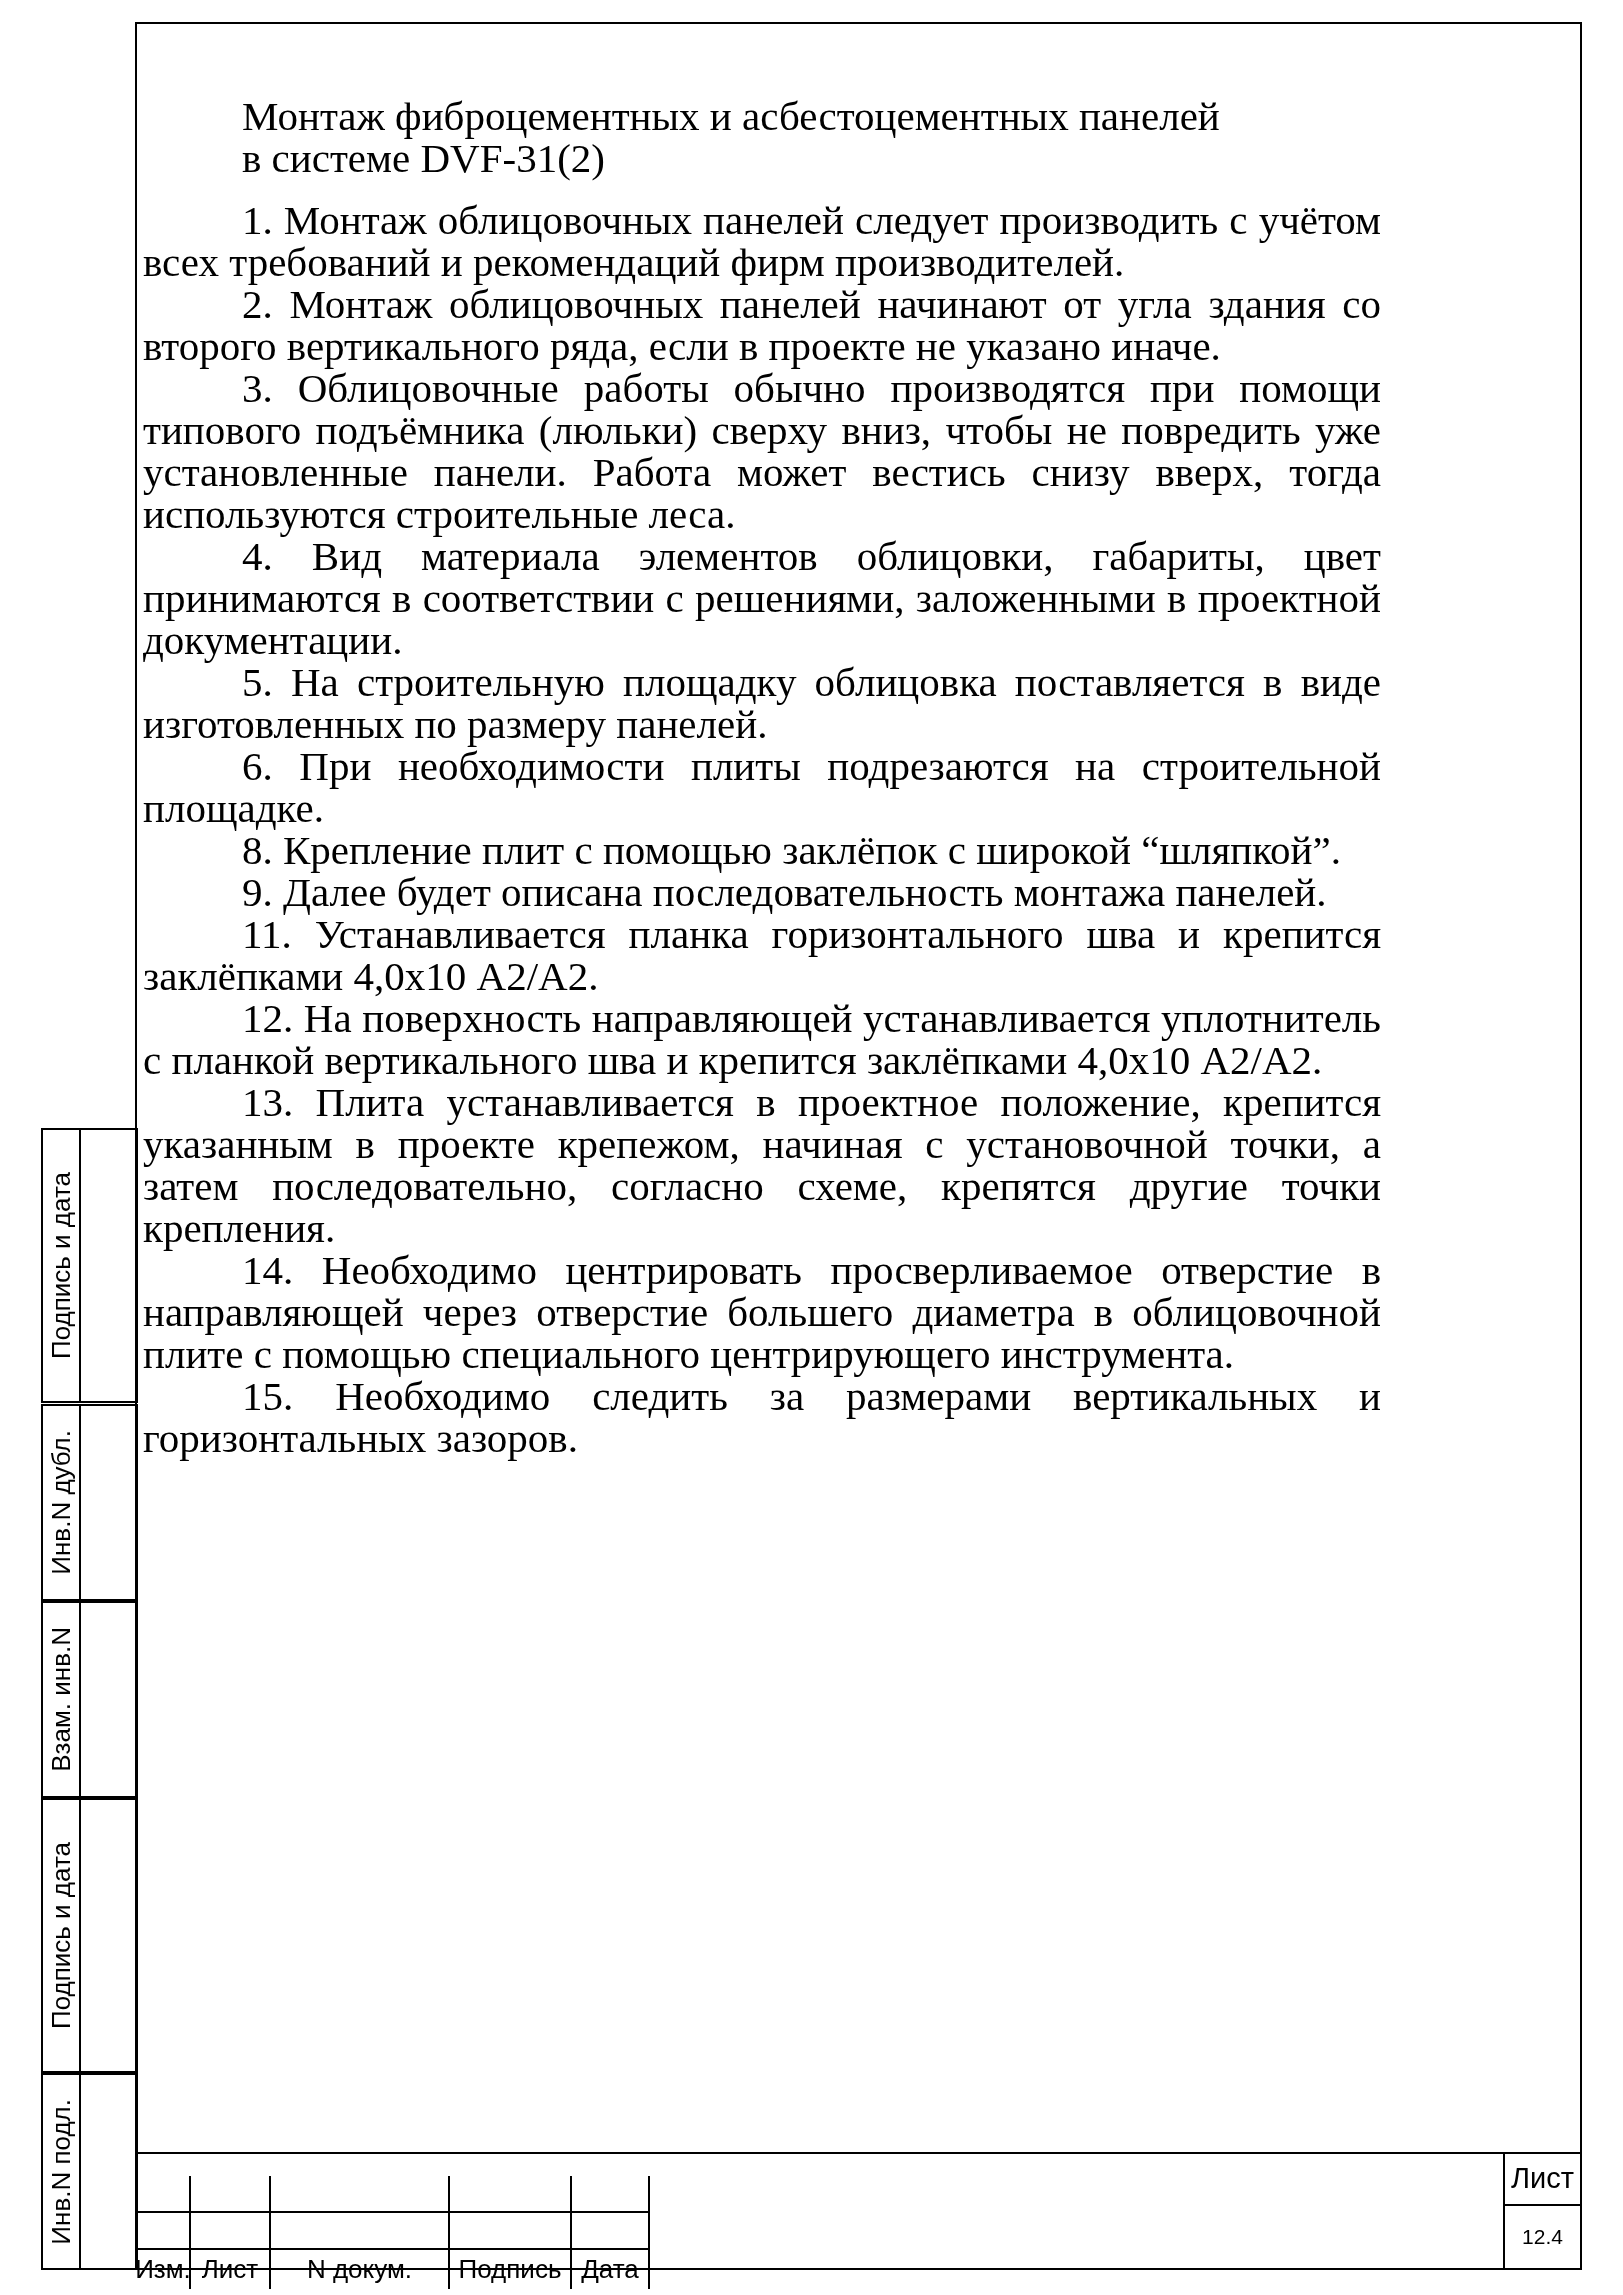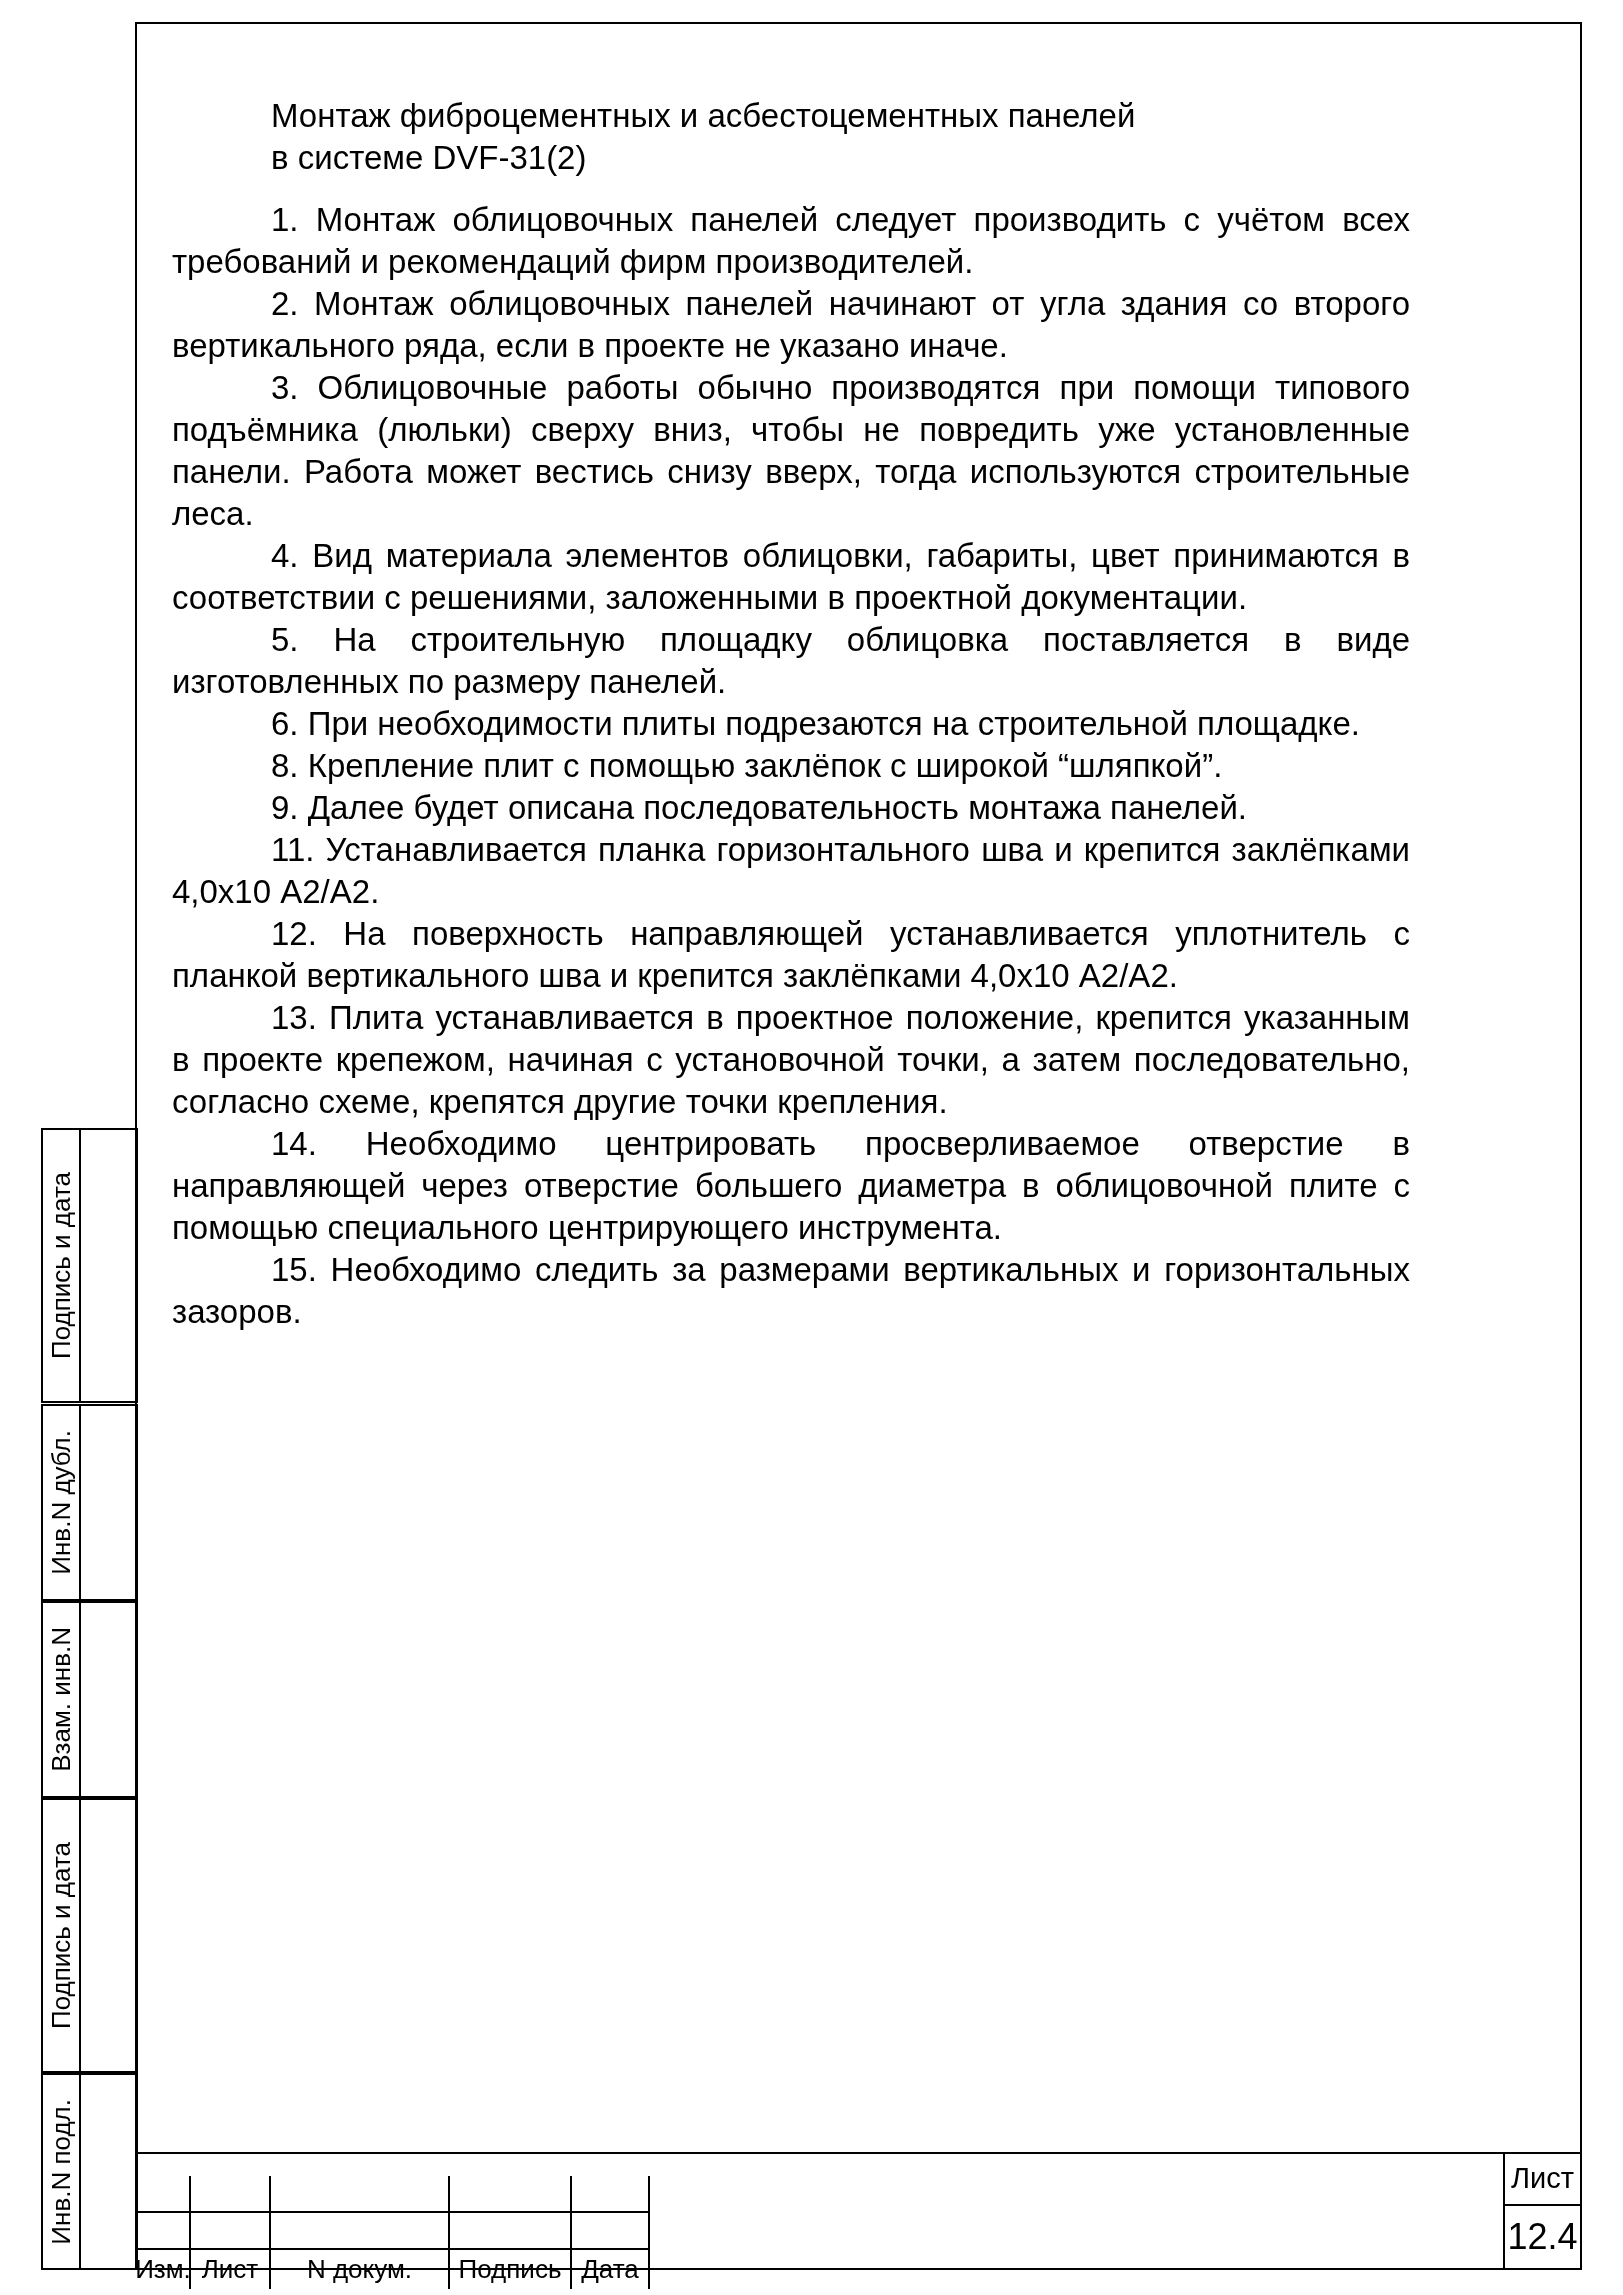--- a/index.html
+++ b/index.html
@@ -11,22 +11,22 @@
     color:#000;
   }
   
   .frame{
     position:absolute;left:135px;top:21.6px;
     width:1447px;height:2248px;
     border:2.6px solid #000;box-sizing:border-box;
   }
   
   .content{
-    position:absolute;left:35px;top:71px;width:1238px;
-    font-size:33px;line-height:42px;
+    position:absolute;left:6px;top:71px;width:1238px;
+    font-size:41px;line-height:42px;font-family:Liberation Serif, serif;
   }
   .title{margin-left:99px;font-weight:normal;}
   .title div{white-space:nowrap;}
   .body{margin-top:20px;}
   .body p{
     margin:0;text-indent:99px;text-align:justify;
   }
   
   .titleblock{
     position:absolute;left:0;right:0;bottom:0;height:116px;
@@ -49,21 +49,21 @@
   .tb-right{
     position:absolute;right:0;top:0;height:100%;width:77px;
     border-left:2px solid #000;box-sizing:border-box;
     display:flex;flex-direction:column;
   }
   .tb-sheet-label{
     height:52px;border-bottom:2px solid #000;box-sizing:border-box;
     display:flex;align-items:center;justify-content:center;font-size:29px;
   }
   .tb-sheet-number{
-    flex:1;display:flex;align-items:center;justify-content:center;font-size:36px;
+    flex:1;display:flex;align-items:center;justify-content:center;font-size:21px;
   }
   
   .sbox{
     position:absolute;left:41px;width:97px;
     border:2px solid #000;box-sizing:border-box;
     display:flex;
   }
   .sbox .lab{
     width:38px;border-right:2px solid #000;box-sizing:border-box;
     display:flex;align-items:center;justify-content:center;

